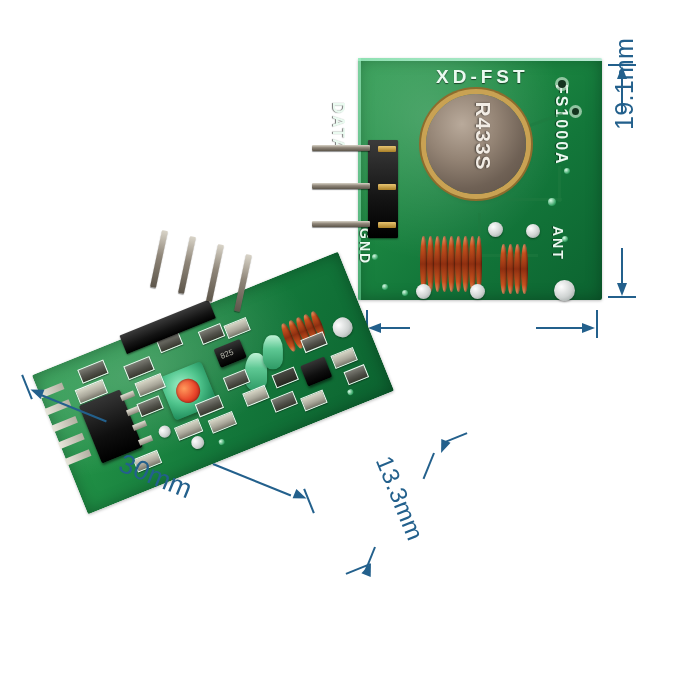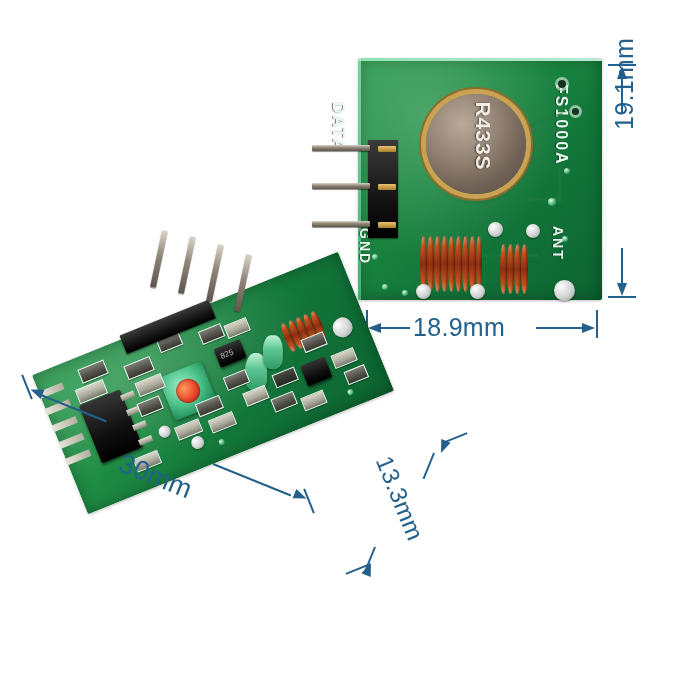--- a/index.html
+++ b/index.html
@@ -93,20 +93,21 @@
 </style>
 </head>
 <body>
 
 <div id="stage">
 
   <div id="tx" class="board pcb-green">
     <div class="tx-edge-lt"></div>
     <div class="tx-edge-lft"></div>
 
+    <div class="silk" style="left:78px;top:8px;font-size:19px;letter-spacing:4px;">XD-FST</div>
 
     <div class="silk" style="left:-11px;top:44px;font-size:16px;transform:rotate(90deg);transform-origin:left top;">DATA</div>
 
     <div class="silk" style="left:36px;top:106px;font-size:14px;transform:rotate(90deg);transform-origin:left top;">VCC</div>
 
     <div class="silk" style="left:15px;top:170px;font-size:14px;transform:rotate(90deg);transform-origin:left top;">GND</div>
 
     <div class="silk" style="left:212px;top:26px;font-size:16px;transform:rotate(90deg);transform-origin:left top;">FS1000A</div>
 
     <div class="silk" style="left:208px;top:168px;font-size:14px;transform:rotate(90deg);transform-origin:left top;">ANT</div>
@@ -163,21 +164,20 @@
   <div class="hdr-pin" style="position:absolute;left:312px;top:145px;width:58px;height:6px;"></div>
   <div class="hdr-pin" style="position:absolute;left:312px;top:183px;width:58px;height:6px;"></div>
   <div class="hdr-pin" style="position:absolute;left:312px;top:221px;width:58px;height:6px;"></div>
 
   <div class="tick dim-v" style="left:366px;top:310px;width:2px;height:28px;"></div>
   <div class="tick dim-v" style="left:596px;top:310px;width:2px;height:28px;"></div>
   <div class="dim-line dim-h" style="left:380px;top:327px;width:30px;"></div>
   <div class="arrow arr-left" style="left:368px;top:323px;"></div>
   <div class="dim-line dim-h" style="left:536px;top:327px;width:46px;"></div>
   <div class="arrow arr-right" style="left:582px;top:323px;"></div>
-  <div class="dim-label" style="left:413px;top:313px;">18.9mm</div>
 
   <div class="tick dim-h" style="left:608px;top:64px;width:28px;height:2px;"></div>
   <div class="tick dim-h" style="left:608px;top:296px;width:28px;height:2px;"></div>
   <div class="dim-line dim-v" style="left:621px;top:78px;width:2px;height:36px;"></div>
   <div class="arrow arr-up" style="left:617px;top:66px;"></div>
   <div class="dim-line dim-v" style="left:621px;top:248px;width:2px;height:36px;"></div>
   <div class="arrow arr-down" style="left:617px;top:283px;"></div>
   <div class="dim-label" style="left:610px;top:130px;transform:rotate(-90deg);transform-origin:left top;">19.1mm</div>
 
   <div id="rx-wrap">

